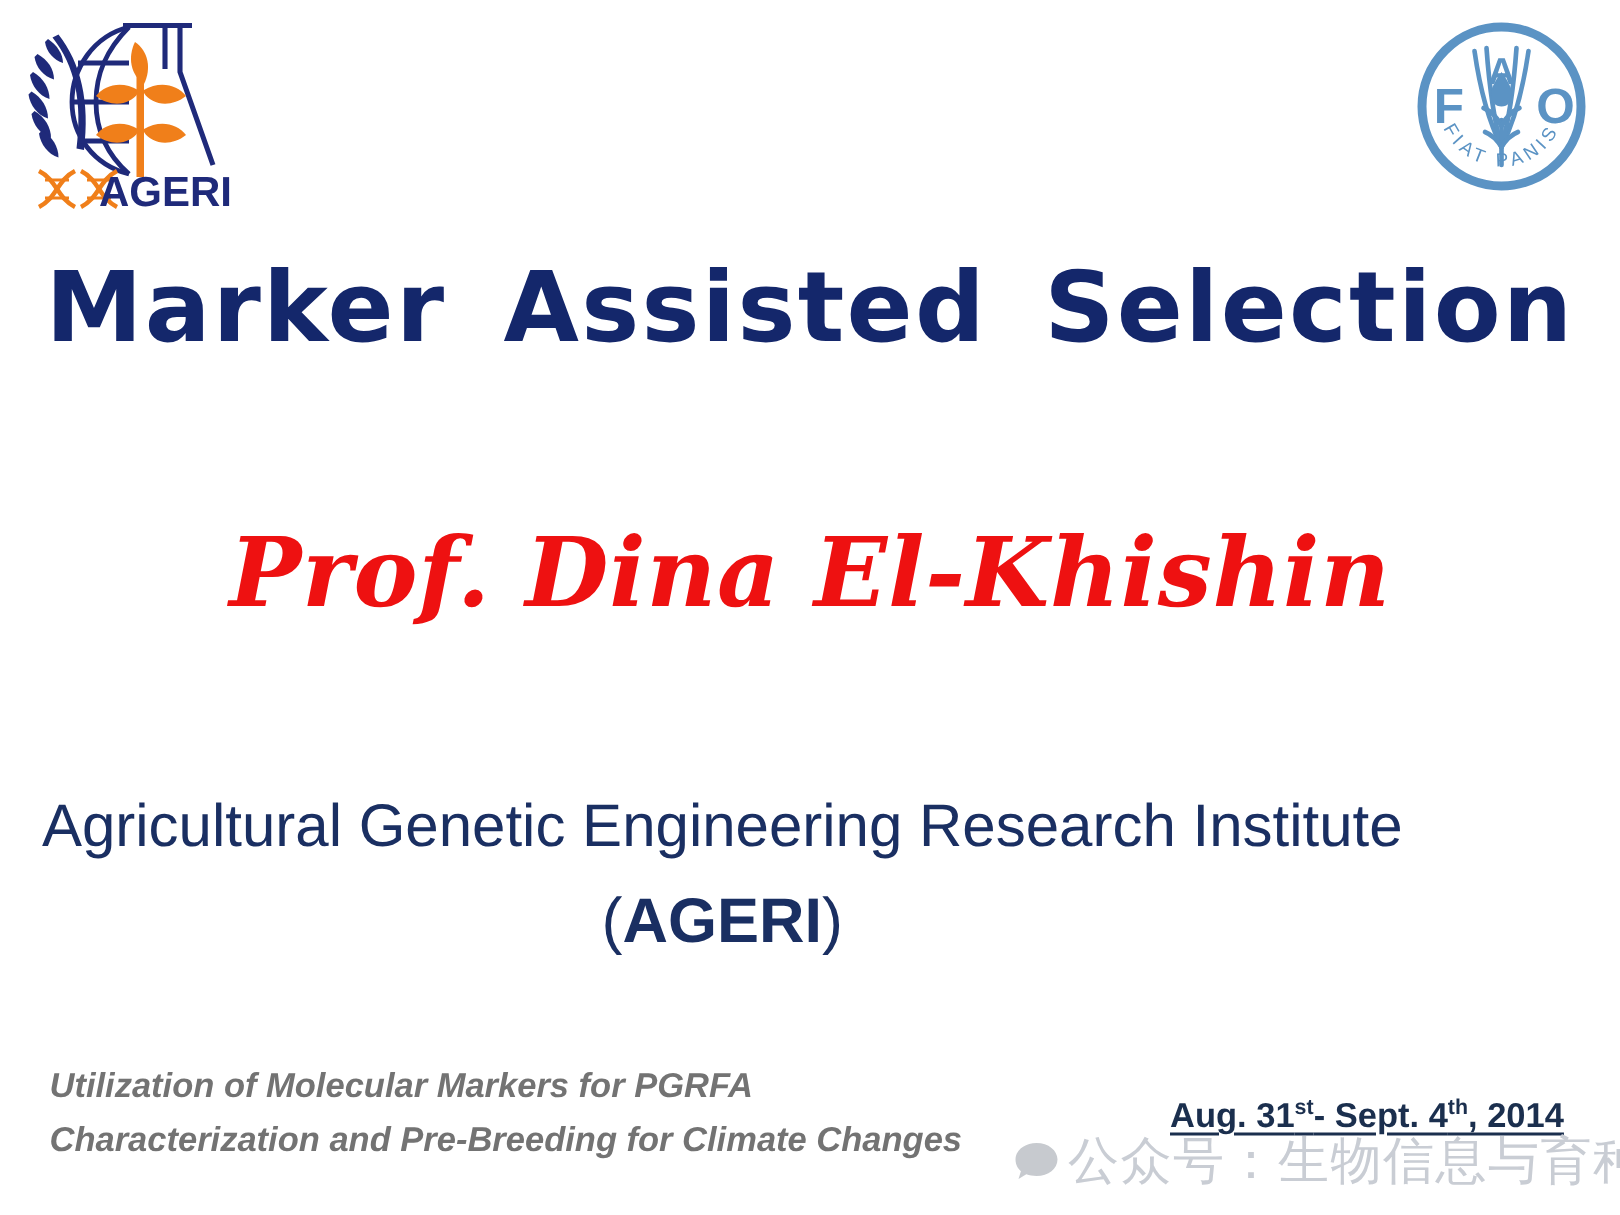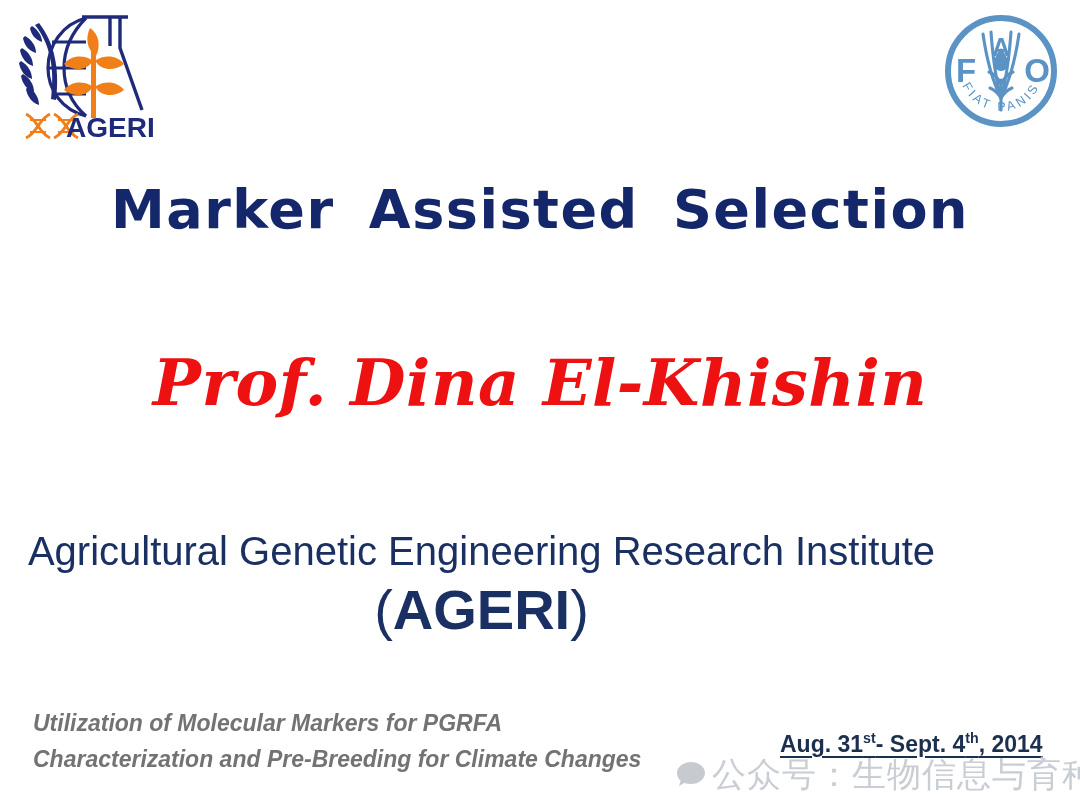--- a/index.html
+++ b/index.html
@@ -36,27 +36,27 @@
     top: 10px;
     width: 122px;
     height: 122px;
   }
   .fao-logo svg { display: block; width: 100%; height: 100%; }
 
   
   .main-title {
     position: absolute;
     left: 0;
-    top: 182px;
+    top: 172px;
     width: 1080px;
     text-align: center;
     color: #14276b;
     font-family: "DejaVu Sans", sans-serif;
     font-weight: bold;
-    font-size: 54px;
+    font-size: 65px;
     letter-spacing: 1.5px;
     word-spacing: 14px;
     line-height: 1.05;
     white-space: nowrap;
   }
 
   
   .presenter-name {
     position: absolute;
     left: 0;
@@ -82,23 +82,23 @@
     color: #1a2f62;
   }
   .institute-name {
     font-family: "Liberation Sans", sans-serif;
     font-size: 40px;
     font-weight: normal;
     line-height: 1.15;
     white-space: nowrap;
   }
   .institute-acronym {
-    margin-top: 4px;
-    font-family: "Liberation Sans", sans-serif;
-    font-size: 56px;
+    margin-top: 16px;
+    font-family: "Liberation Sans", sans-serif;
+    font-size: 42px;
     font-weight: normal;
     line-height: 1.15;
     white-space: nowrap;
   }
   .institute-acronym .acr {
     font-weight: bold;
   }
 
   
   .event-subtitle {

